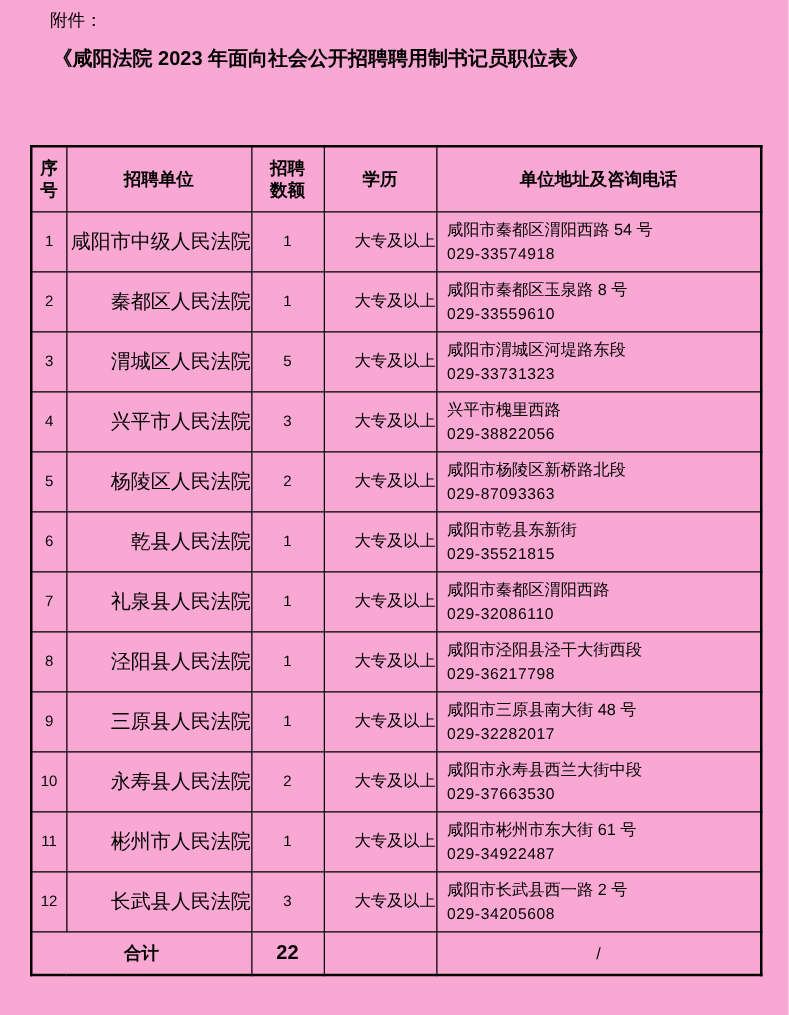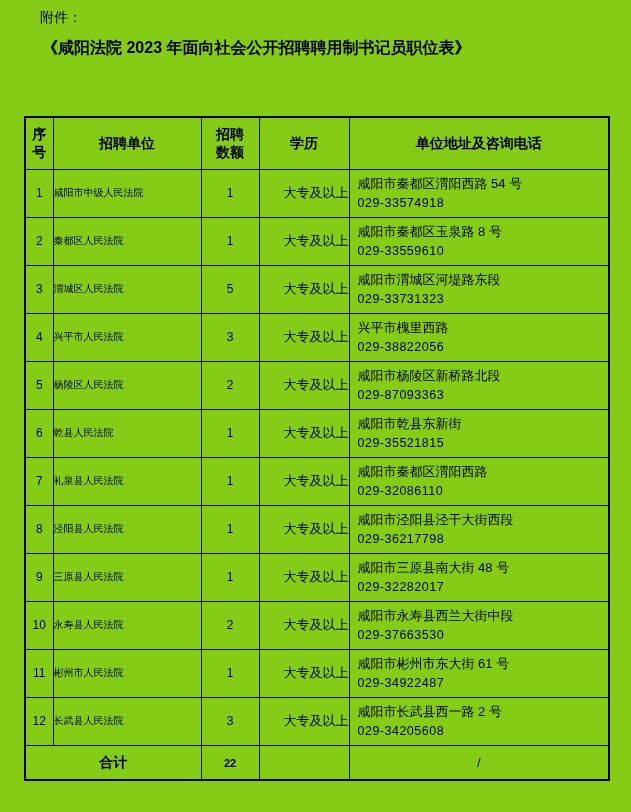--- a/index.html
+++ b/index.html
@@ -6,21 +6,21 @@
     margin: 0;
     padding: 0;
     background: #ffffff;
     color: #000000;
     font-family: "Liberation Sans", sans-serif;
   }
   .page {
     position: relative;
     width: 631px;
     height: 812px;
-    background: #84cc16;
+    background: #f9a8d4;
     overflow: hidden;
   }
   .attachment-label {
     margin: 0;
     padding: 8px 0 0 40px;
     font-size: 14px;
     font-weight: normal;
     font-family: "Liberation Serif", serif;
     line-height: 1.4;
   }
@@ -52,22 +52,22 @@
     font-weight: bold;
     text-align: center;
     white-space: pre-line;
     line-height: 1.25;
   }
   td.c-no, td.c-count {
     text-align: center;
     font-size: 12px;
   }
   td.c-unit {
-    text-align: left;
-    font-size: 10px;
+    text-align: right;
+    font-size: 16px;
   }
   td.c-edu {
     text-align: right;
     font-size: 13px;
   }
   td.c-addr {
     text-align: left;
     padding: 5px 4px 5px 8px;
   }
   .addr-line {
@@ -79,21 +79,21 @@
     line-height: 1.45;
     letter-spacing: 0.5px;
   }
   td.total-label {
     text-align: center;
     font-size: 14px;
     font-weight: bold;
   }
   td.total-count {
     text-align: center;
-    font-size: 11px;
+    font-size: 16px;
     font-weight: bold;
   }
   td.total-addr {
     text-align: center;
     font-size: 13px;
   }
 </style>
 </head>
 <body>
 

